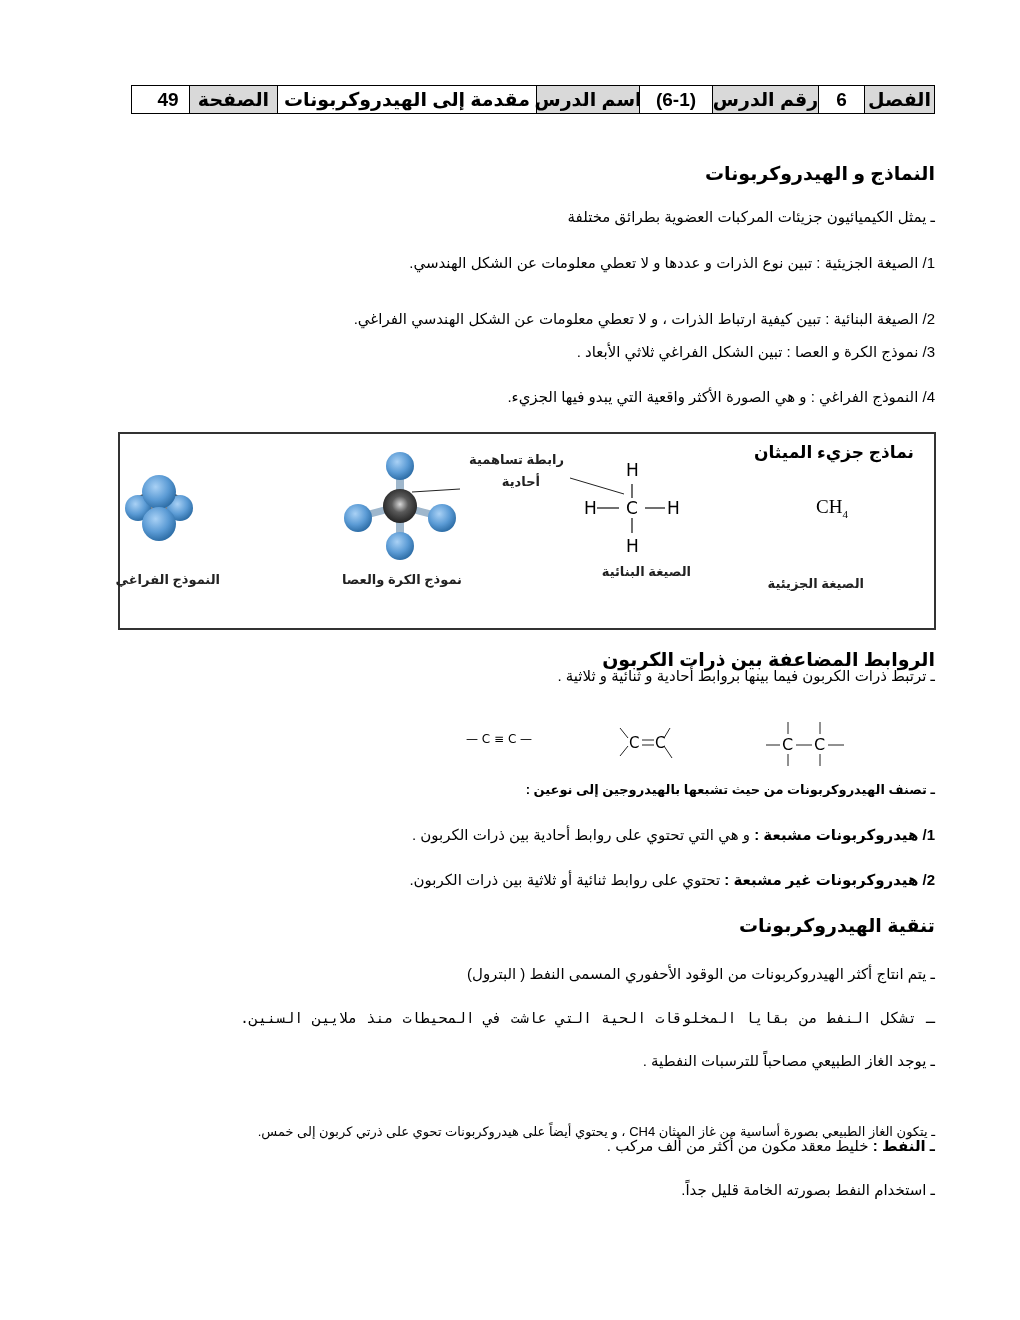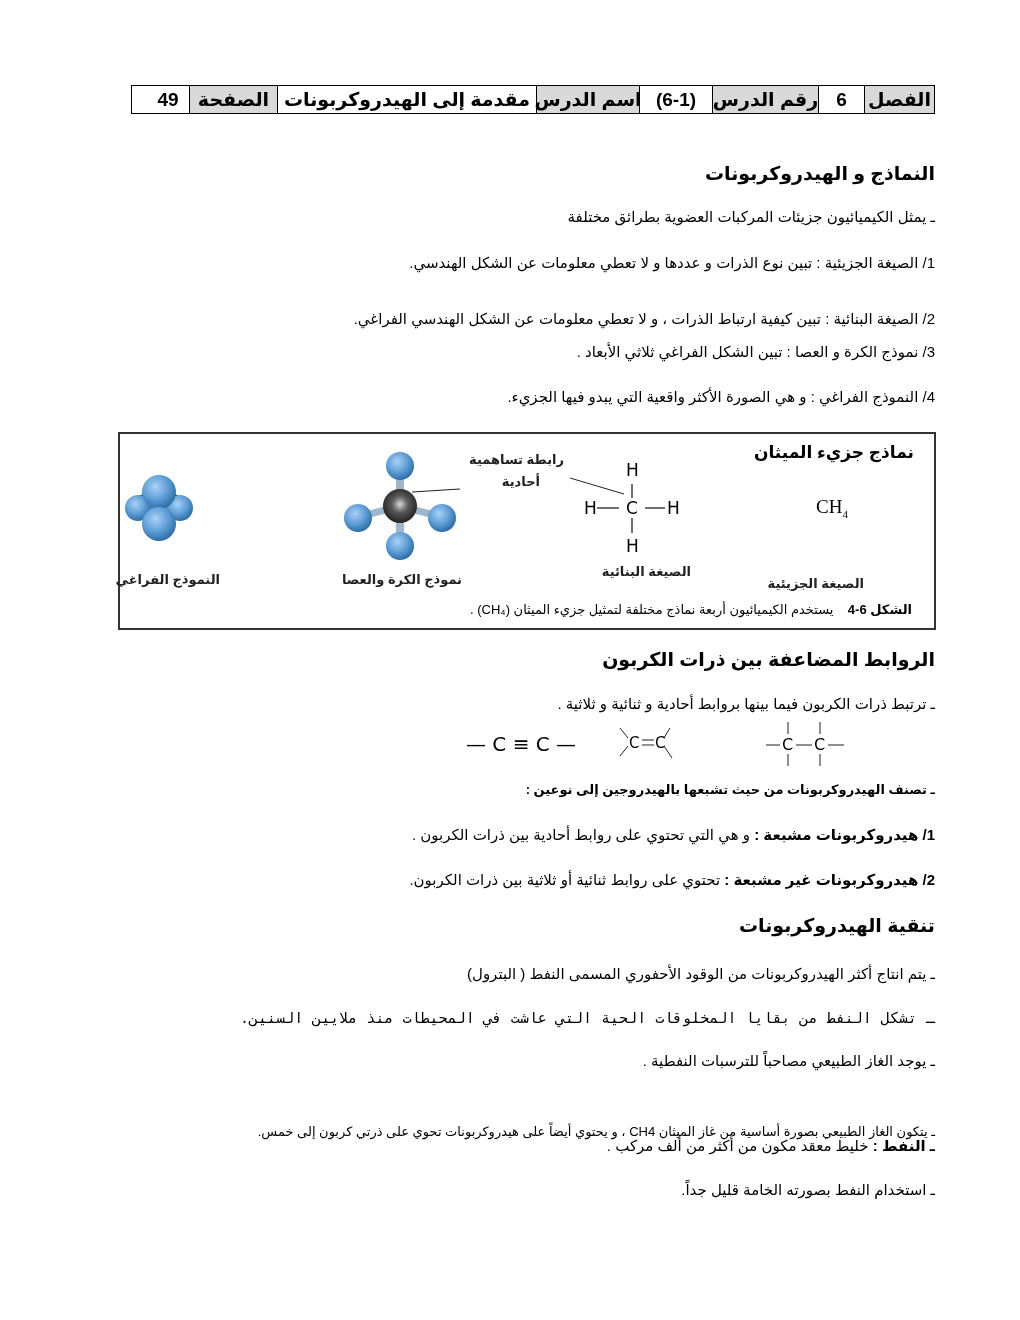--- a/index.html
+++ b/index.html
@@ -97,31 +97,26 @@
 
   <svg class="abs" style="left:4px; top:38px;" width="70" height="70">
     <ellipse cx="35" cy="35" rx="28" ry="16" fill="url(#cgrad)"></ellipse>
     <circle cx="14" cy="36" r="13" fill="url(#hgrad)"></circle>
     <circle cx="56" cy="36" r="13" fill="url(#hgrad)"></circle>
     <circle cx="35" cy="20" r="17" fill="url(#hgrad)"></circle>
     <circle cx="35" cy="52" r="17" fill="url(#hgrad)"></circle>
   </svg>
   <div class="abs rtl fig-label" style="right:714px; top:138px;">النموذج الفراغي</div>
 
-  <div class="abs rtl" style="right:22px; top:168px; font-size:13px;">
-    <b>الشكل 6-4</b>
-    <span>&nbsp;&nbsp;</span>
-    <span>يستخدم الكيميائيون أربعة نماذج مختلفة لتمثيل جزيء الميثان (CH₄) .</span>
-  </div>
 </div>
 
 <div class="abs rtl h2" style="right:85px; top:648px;">الروابط المضاعفة بين ذرات الكربون</div>
-<div class="abs rtl p" style="right:85px; top:695px;">ـ ترتبط ذرات الكربون فيما بينها بروابط أحادية و ثنائية و ثلاثية .</div>
+<div class="abs rtl p" style="right:85px; top:667px;">ـ ترتبط ذرات الكربون فيما بينها بروابط أحادية و ثنائية و ثلاثية .</div>
 
-<div class="abs formula-font" style="left:466px; top:732px; font-size:20px;">— C ≡ C —</div>
+<div class="abs formula-font" style="left:466px; top:732px; font-size:12px;">— C ≡ C —</div>
 
 <div class="abs" style="left:612px; top:724px; width:70px; height:44px;">
   <svg width="70" height="44" class="abs" style="left:0; top:0">
     <line x1="8" y1="4" x2="16" y2="14" stroke="#222" stroke-width="1"></line>
     <line x1="8" y1="32" x2="16" y2="22" stroke="#222" stroke-width="1"></line>
     <line x1="30" y1="16" x2="42" y2="16" stroke="#222" stroke-width="1"></line>
     <line x1="30" y1="21" x2="42" y2="21" stroke="#222" stroke-width="1"></line>
     <line x1="58" y1="4" x2="52" y2="14" stroke="#222" stroke-width="1"></line>
     <line x1="52" y1="22" x2="60" y2="34" stroke="#222" stroke-width="1"></line>
   </svg>

